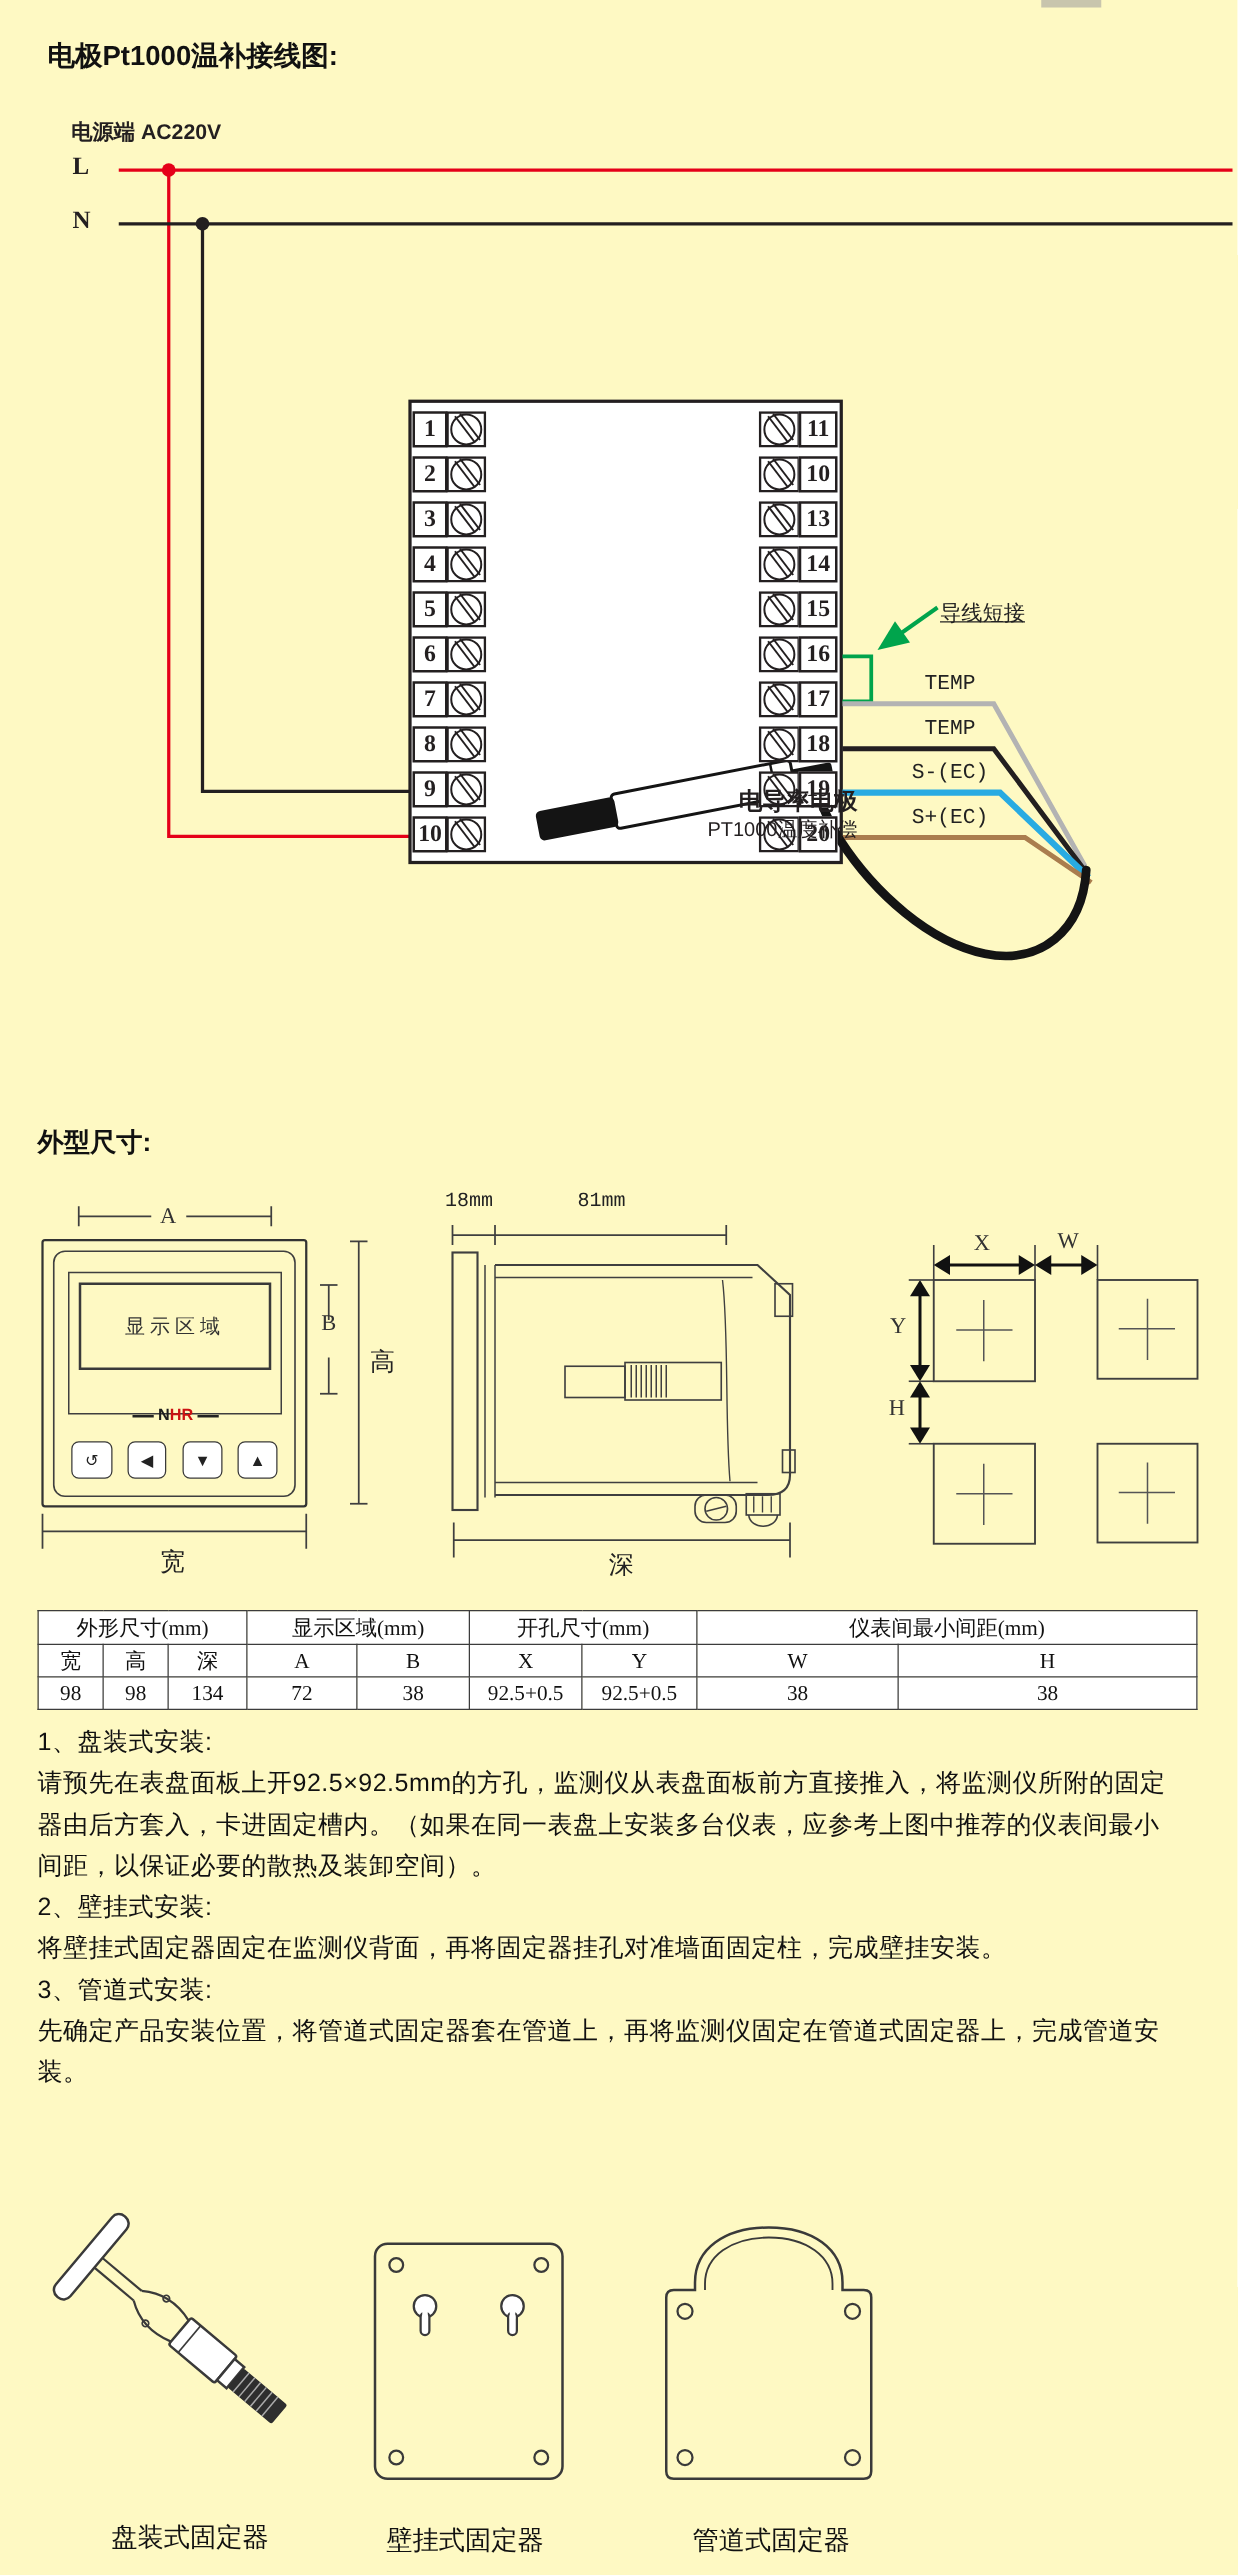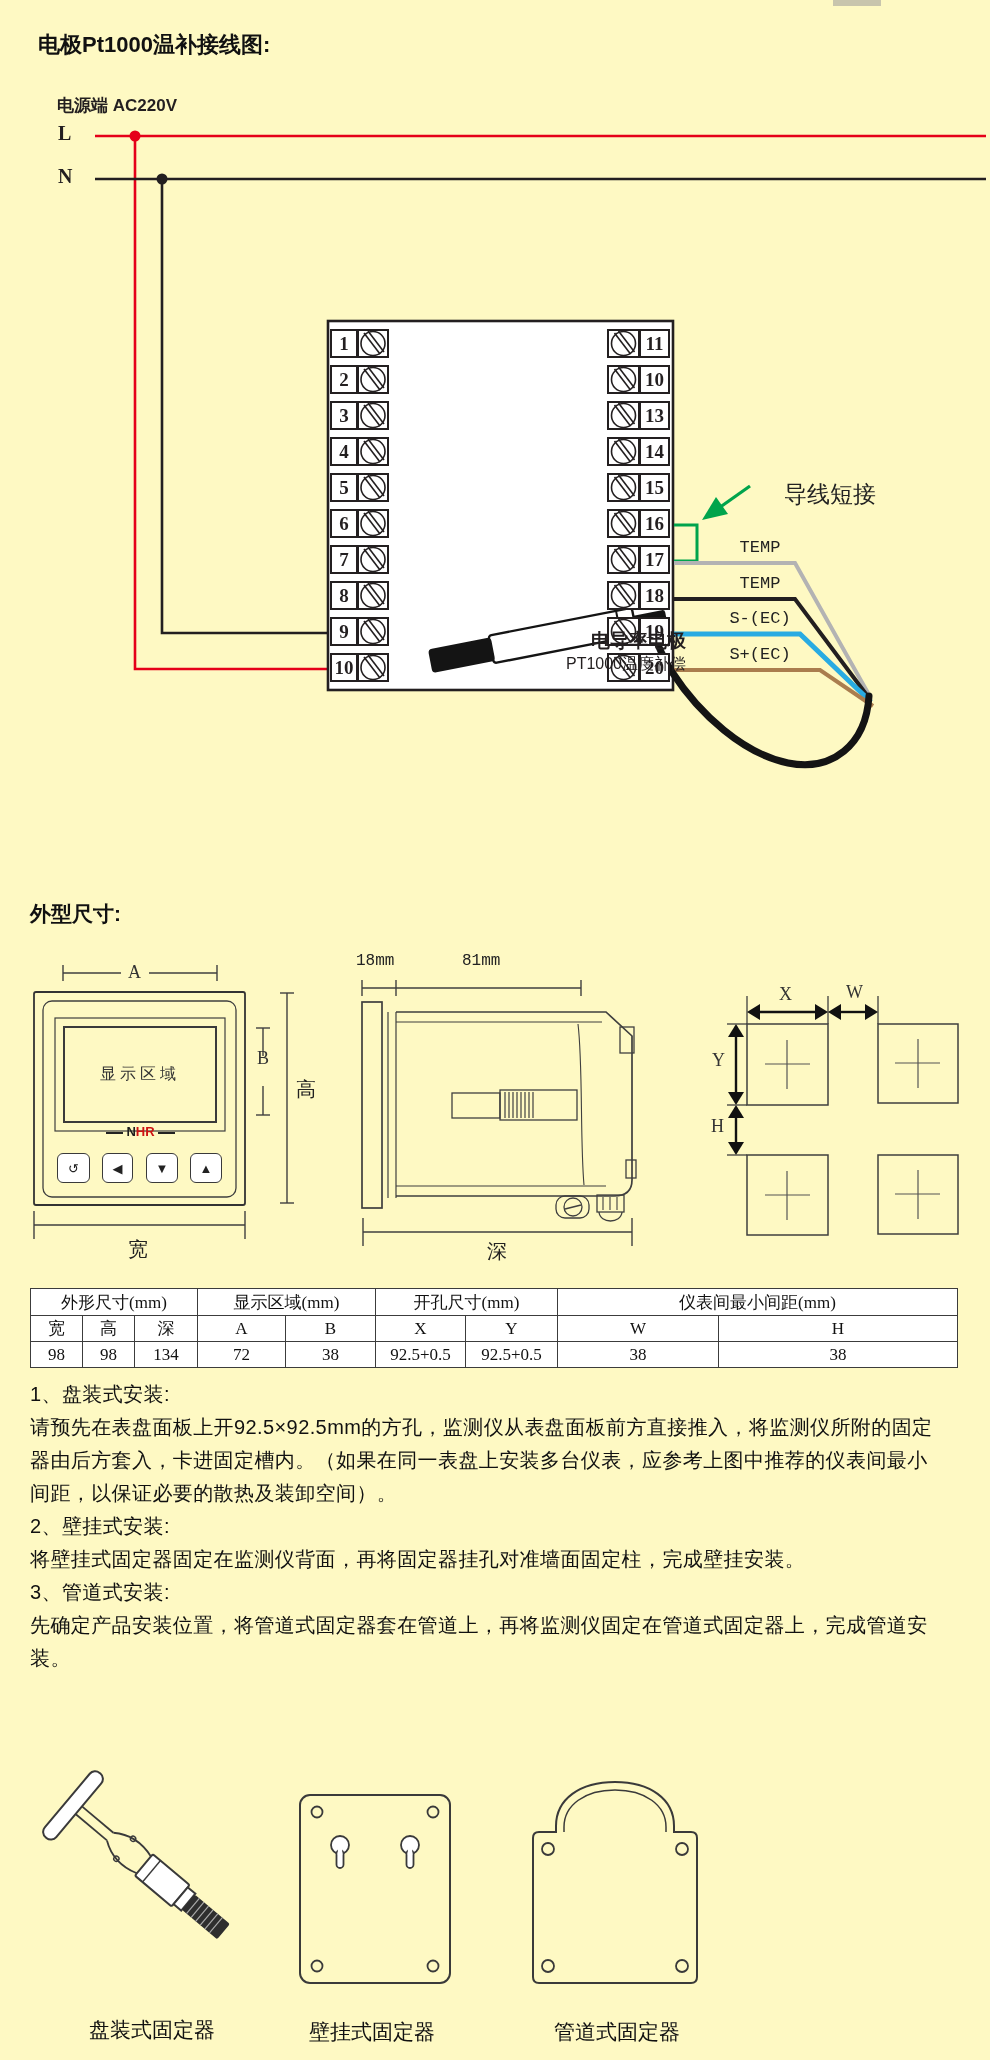--- a/index.html
+++ b/index.html
@@ -18,21 +18,21 @@
   
   .tnum{position:absolute;height:29px;border:2px solid #231f20;background:#fff;box-sizing:border-box;
         display:flex;align-items:center;justify-content:center;
         font:700 19px "Liberation Serif",serif;color:#231f20;}
   .tscrew{position:absolute;height:29px;box-sizing:border-box;}
   .tscrew svg{display:block;width:100%;height:100%;}
   
   .meter-btn{position:absolute;height:30px;border:1.6px solid #3a3a3a;border-radius:6px;background:#fff;
              box-sizing:border-box;display:flex;align-items:center;justify-content:center;
              font-size:13px;color:#222;}
-  #display-area-box{position:absolute;left:63px;top:1026px;width:154px;height:97px;border:2.4px solid #3a3a3a;
+  #display-area-box{position:absolute;left:63px;top:1026px;width:154px;height:70px;border:2.4px solid #3a3a3a;
              box-sizing:border-box;display:flex;align-items:center;justify-content:center;}
   #display-area-box span{font-size:16px;letter-spacing:4px;color:#333;}
   .logo{position:absolute;left:108px;top:1124px;width:65px;text-align:center;
         font:700 13px "Liberation Sans",sans-serif;letter-spacing:0;}
   .logo .blk{color:#1d1d1d;} .logo .red{color:#cc1212;}
   
   #spec-table{position:absolute;left:30px;top:1288px;border-collapse:collapse;table-layout:fixed;}
   #spec-table th,#spec-table td{border:1px solid #3c3c3c;padding:0;text-align:center;background:#fff;
         font-family:"Liberation Serif",serif;font-weight:normal;color:#111;}
   #spec-table .r1 th{height:26px;font-size:17px;}
@@ -271,21 +271,21 @@
         <svg viewBox="0 0 33 29">
           <rect x="1" y="1" width="31" height="27" fill="#fff" stroke="#231f20" stroke-width="2"></rect>
           <circle cx="16.5" cy="14.5" r="12" fill="none" stroke="#231f20" stroke-width="1.6"></circle>
           <line x1="7.5" y1="4" x2="23.5" y2="25" stroke="#231f20" stroke-width="1.6"></line>
           <line x1="11.5" y1="2" x2="27.5" y2="23" stroke="#231f20" stroke-width="1.6"></line>
         </svg>
       </div>
       <div class="tnum" style="left: 639px; top: 653px; width: 31px;">20</div>
     </div>
 
-  <div class="abs" style="left:784px;top:479px;font-size:23px;color:#222;">导线短接</div>
+  <div class="abs" style="left:752px;top:479px;font-size:17px;color:#222;text-decoration:underline;">导线短接</div>
   <div class="abs wirelabel" style="left:705px;top:538px;">TEMP</div>
   <div class="abs wirelabel" style="left:705px;top:574px;">TEMP</div>
   <div class="abs wirelabel" style="left:705px;top:609px;">S-(EC)</div>
   <div class="abs wirelabel" style="left:705px;top:645px;">S+(EC)</div>
   <div class="abs ctr" style="left:516px;top:628px;width:170px;font-size:19px;font-weight:700;">电导率电极</div>
   <div class="abs ctr" style="left:516px;top:654px;width:170px;font-size:16px;">PT1000温度补偿</div>
 
   <div class="abs sec-title" style="left:30px;top:900px;">外型尺寸:</div>
 
   <svg class="svglayer" style="top:940px;" width="990" height="330" viewBox="0 0 990 330" stroke="#3f3f3f" fill="none">

